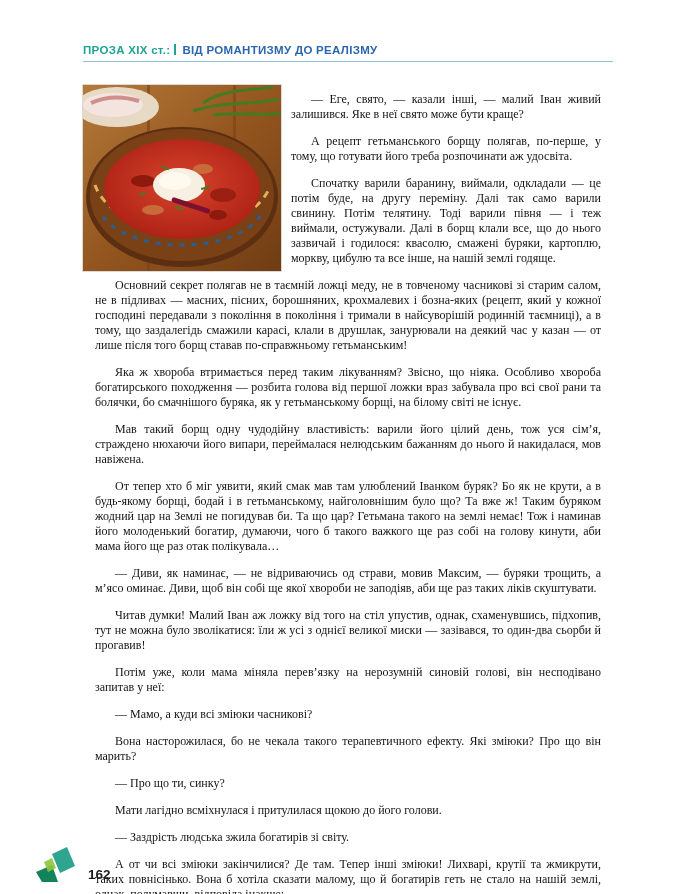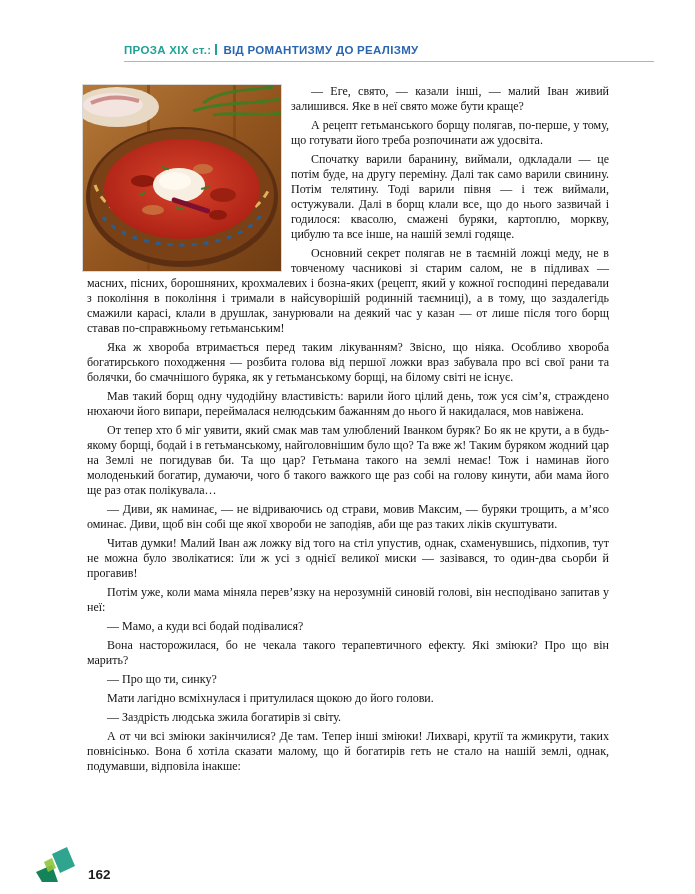--- a/index.html
+++ b/index.html
@@ -11,36 +11,35 @@
     overflow:hidden;
     margin:0 auto;
   }
   
   .header{
     position:absolute;left:83px;top:44px;width:530px;
     font-family:"Liberation Sans", sans-serif;
     font-weight:bold;font-size:11.5px;letter-spacing:.3px;
     padding-bottom:5px;border-bottom:1.5px solid #8fc0d8;
     white-space:nowrap;
-    margin-left:41px;
   }
   .section-label{color:#1fa394;}
   .hdr-sep{
     display:inline-block;width:0;height:11px;
     border-left:2px solid #1fa394;margin:0 6px 0 4px;
     vertical-align:-1px;
   }
   .chapter-title{color:#2a66b0;}
   
   .content{
     position:absolute;left:83px;top:80px;width:530px;
     font-size:12px;line-height:15px;color:#141414;
     text-align:justify;
   }
-  .content p{margin:4px;text-indent:20px;}
+  .content p{margin:12px;text-indent:20px;}
   .photo{
     float:left;width:198px;height:186px;
     margin:5px 10px 3px 0;
     box-shadow:0 0 0 1px rgba(0,0,0,.15);
   }
   .photo svg{display:block;width:100%;height:100%;}
   
   .footer{
     position:absolute;left:34px;top:842px;height:40px;
     display:flex;align-items:flex-end;
@@ -128,21 +127,21 @@
     <p>— Еге, свято, — казали інші, — малий Іван живий залишився. Яке в неї свято може бути краще?</p>
     <p>А рецепт гетьманського борщу полягав, по-перше, у тому, що готувати його треба розпочинати аж удосвіта.</p>
     <p>Спочатку варили баранину, виймали, одкладали — це потім буде, на другу переміну. Далі так само варили свинину. Потім телятину. Тоді варили півня — і теж виймали, остужували. Далі в борщ клали все, що до нього зазвичай і годилося: квасолю, смажені буряки, картоплю, моркву, цибулю та все інше, на нашій землі годяще.</p>
     <p>Основний секрет полягав не в таємній ложці меду, не в товченому часникові зі старим салом, не в підливах — масних, пісних, борошняних, крохмалевих і бозна-яких (рецепт, який у кожної господині передавали з покоління в покоління і тримали в найсуворішій родинній таємниці), а в тому, що заздалегідь смажили карасі, клали в друшлак, занурювали на деякий час у казан — от лише після того борщ ставав по-справжньому гетьманським!</p>
     <p>Яка ж хвороба втримається перед таким лікуванням? Звісно, що ніяка. Особливо хвороба богатирського походження — розбита голова від першої ложки враз забувала про всі свої рани та болячки, бо смачнішого буряка, як у гетьманському борщі, на білому світі не існує.</p>
     <p>Мав такий борщ одну чудодійну властивість: варили його цілий день, тож уся сім’я, страждено нюхаючи його випари, переймалася нелюдським бажанням до нього й накидалася, мов навіжена.</p>
     <p>От тепер хто б міг уявити, який смак мав там улюблений Іванком буряк? Бо як не крути, а в будь-якому борщі, бодай і в гетьманському, найголовнішим було що? Та вже ж! Таким буряком жодний цар на Землі не погидував би. Та що цар? Гетьмана такого на землі немає! Тож і наминав його молоденький богатир, думаючи, чого б такого важкого ще раз собі на голову кинути, аби мама його ще раз отак полікувала…</p>
     <p>— Диви, як наминає, — не відриваючись од страви, мовив Максим, — буряки трощить, а м’ясо оминає. Диви, щоб він собі ще якої хвороби не заподіяв, аби ще раз таких ліків скуштувати.</p>
     <p>Читав думки! Малий Іван аж ложку від того на стіл упустив, однак, схаменувшись, підхопив, тут не можна було зволікатися: їли ж усі з однієї великої миски — зазівався, то один-два сьорби й прогавив!</p>
     <p>Потім уже, коли мама міняла перев’язку на нерозумній синовій голові, він несподівано запитав у неї:</p>
-    <p>— Мамо, а куди всі бодай подівалися?</p>
+    <p>— Мамо, а куди всі зміюки часникові?</p>
     <p>Вона насторожилася, бо не чекала такого терапевтичного ефекту. Які зміюки? Про що він марить?</p>
     <p>— Про що ти, синку?</p>
     <p>Мати лагідно всміхнулася і притулилася щокою до його голови.</p>
     <p>— Заздрість людська зжила богатирів зі світу.</p>
     <p>А от чи всі зміюки закінчилися? Де там. Тепер інші зміюки! Лихварі, крутії та жмикрути, таких повнісінько. Вона б хотіла сказати малому, що й богатирів геть не стало на нашій землі, однак, подумавши, відповіла інакше:</p>
 
   </div>
 
   <div class="footer">
     <svg class="logo" viewBox="0 0 48 38" xmlns="http://www.w3.org/2000/svg">

